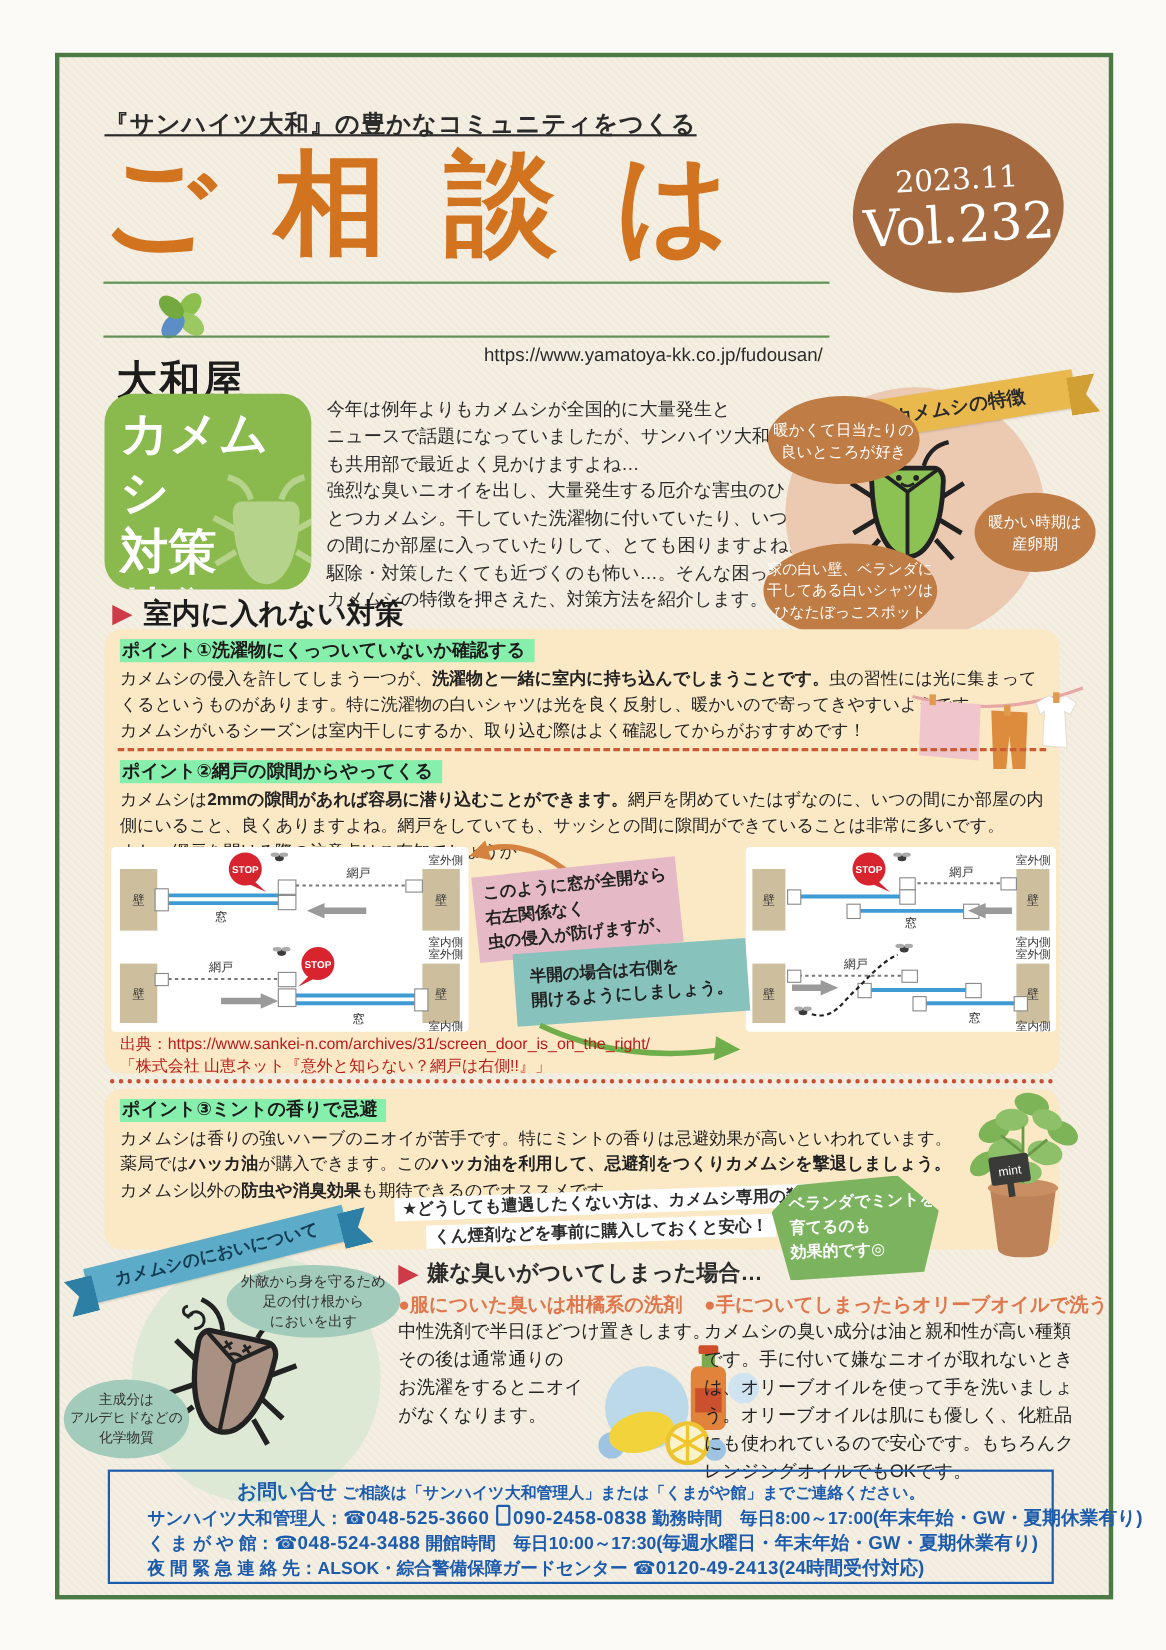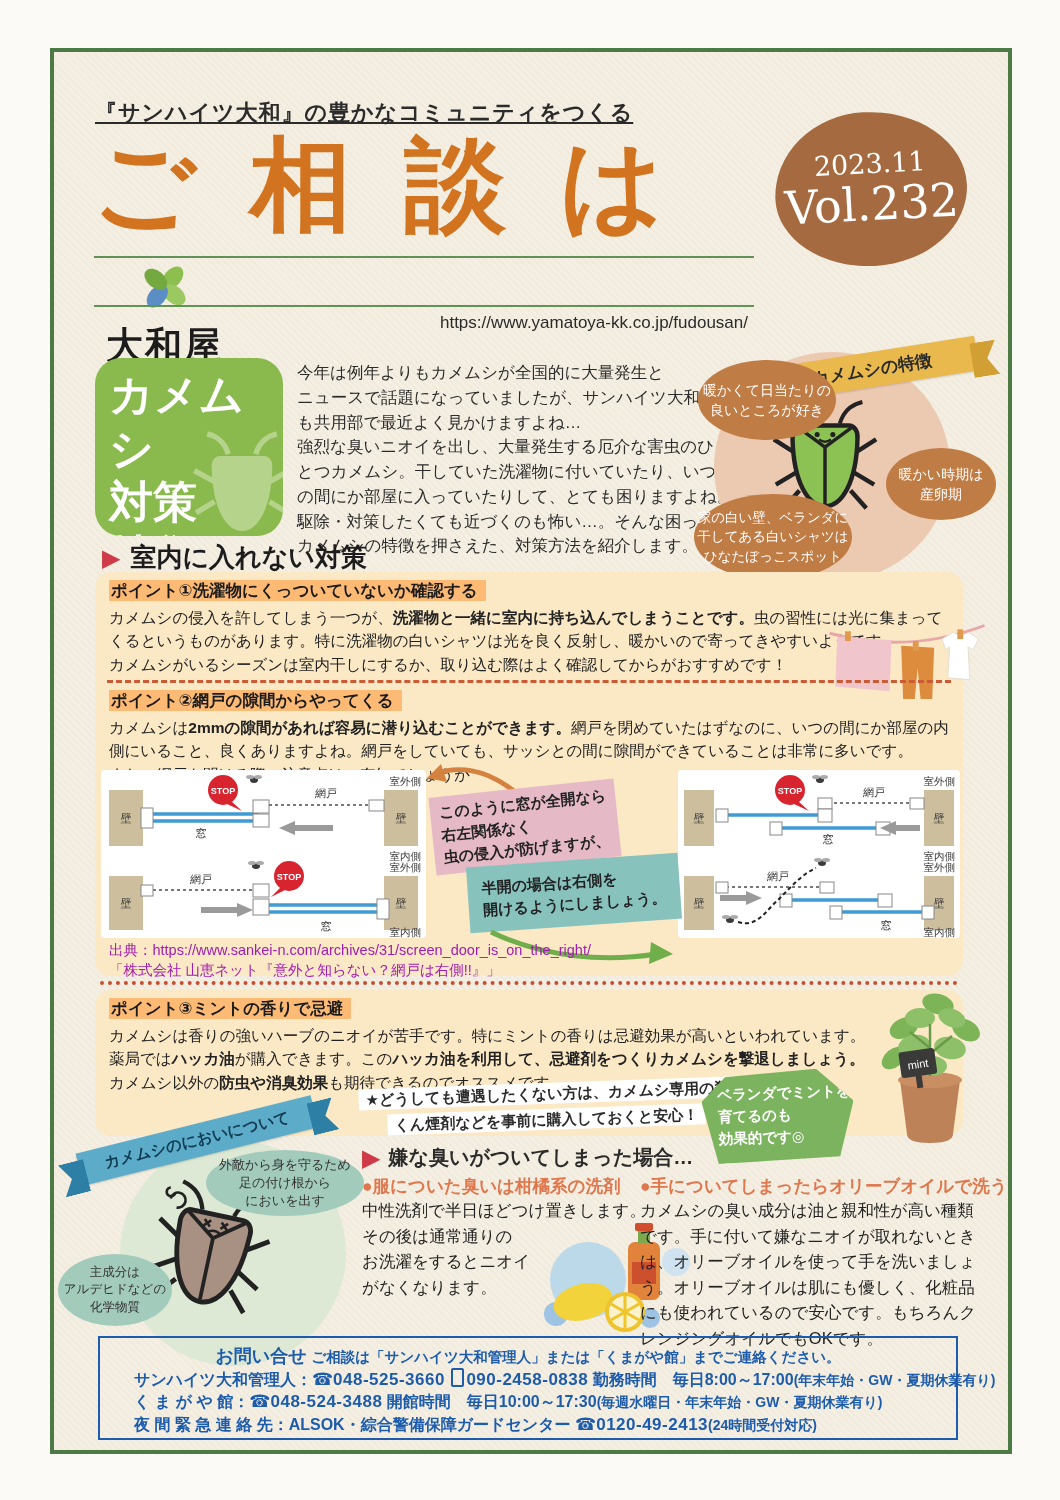--- a/index.html
+++ b/index.html
@@ -38,46 +38,46 @@
   .ribbon.gold:before{left:-20px;background:#d29f35;clip-path:polygon(0 0,100% 0,100% 100%,0 100%,40% 50%);}
   .ribbon.gold:after{right:-20px;background:#d29f35;clip-path:polygon(0 0,100% 0,60% 50%,100% 100%,0 100%);}
   .ribbon.blue:before{left:-20px;background:#2d7fa6;clip-path:polygon(0 0,100% 0,100% 100%,0 100%,40% 50%);}
   .ribbon.blue:after{right:-20px;background:#2d7fa6;clip-path:polygon(0 0,100% 0,60% 50%,100% 100%,0 100%);}
   .bubble{border-radius:50%;display:flex;align-items:center;justify-content:center;text-align:center;white-space:pre-line;}
   .bubble.brown{background:#c07c45;color:#fff;font-size:14px;line-height:1.45;}
   .bubble.teal{background:#a2cbbc;color:#333;font-size:13px;line-height:1.4;}
   
   .panel{background:#fbe8c5;border-radius:16px;}
   .pt-head{font-size:16.5px;font-weight:800;color:#1b1b1b;}
-  .pt-head .hl{background:#fdba74;padding:1px 8px 2px 2px;}
+  .pt-head .hl{background:#86efac;padding:1px 8px 2px 2px;}
   .pt-body{font-size:15.5px;line-height:1.5;color:#222;}
   .pt-body b{font-weight:800;}
   .dash{height:0;border-top:3px dashed #cb5b34;}
   .dots{height:0;border-top:4px dotted #c94d2e;}
   .dbox{background:#fff;border-radius:4px;}
   .note{display:flex;align-items:center;justify-content:center;text-align:left;white-space:pre-line;font-size:15px;font-weight:600;color:#222;line-height:1.5;}
   .note.pink{background:#e5b9c6;transform:rotate(-6deg);}
   .note.teal2{background:#87c2bd;transform:rotate(-4deg);}
-  .cite{font-size:14.5px;line-height:1.4;color:#a21caf;}
+  .cite{font-size:14.5px;line-height:1.4;color:#b91c1c;}
   .star-note{transform:rotate(-2deg);font-size:15px;font-weight:800;line-height:1.75;}
   .star-note span{background:#fff;padding:2px 7px;}
   .mint-blob{background:#7cb35f;color:#fff;font-size:14.5px;font-weight:600;line-height:1.5;
              clip-path:polygon(16% 6%,76% 0%,100% 36%,90% 96%,10% 100%,0% 32%);
              display:flex;align-items:center;padding-left:16px;transform:rotate(-2deg);}
   .lg-circle{width:226px;height:226px;border-radius:50%;background:#dde9d4;}
   
   .smell-head{display:flex;align-items:center;gap:8px;font-size:20px;font-weight:800;}
   .col-head{font-size:17.5px;font-weight:800;color:#e0764b;}
   .col-body{font-size:16.5px;line-height:1.55;color:#222;}
   
   .footer-box{border:2px solid #1d5cad;color:#1d5cad;font-weight:700;}
   .f-title{font-size:17px;text-align:center;}
   .f-title .big{font-size:18px;}
   .f-row{font-size:16px;white-space:nowrap;}
-  .f-note{font-size:14px;}
+  .f-note{font-size:17px;}
   .tel{font-size:17px;letter-spacing:.5px;}
   .tel-icon{font-size:17px;}
   .mob-icon{display:inline-block;width:9px;height:15px;border:2px solid #1d5cad;border-radius:2px;vertical-align:-2px;margin:0 2px;}
   
   .dwall{fill:#cdbf9e;}
   .dtxt{font-size:11px;fill:#333;}
   .dsml{font-size:10.5px;fill:#333;}
   .dwin{stroke:#3f9bd3;stroke-width:3.5;}
   .dscr{stroke:#777;stroke-width:1.8;stroke-dasharray:3 3;}
   .dblk{fill:#fff;stroke:#888;stroke-width:1;}

